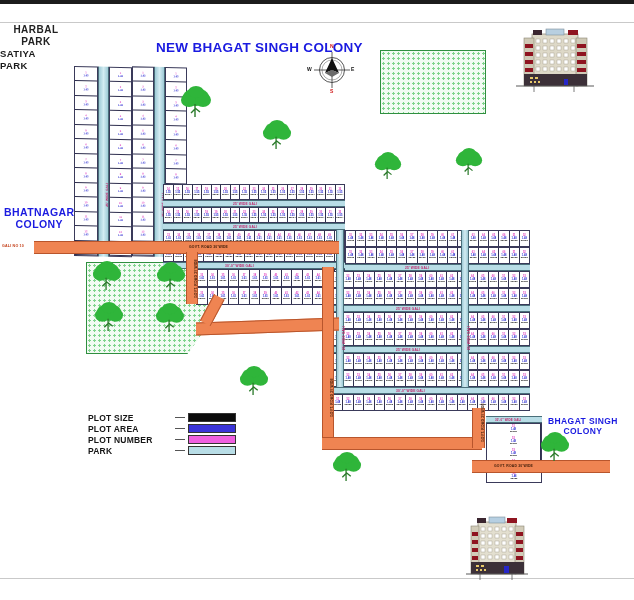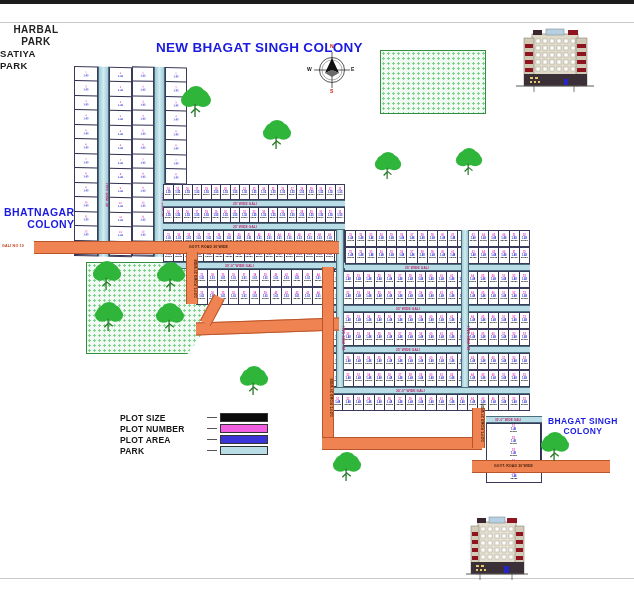--- a/index.html
+++ b/index.html
@@ -9,21 +9,21 @@
   .rule{position:absolute;left:0;width:634px;height:1px;background:#c9c9c9;}
   #rule1{top:22px;}
   #rule2{top:578px;}
   #canvas{position:absolute;left:0;top:24px;width:634px;height:554px;}
 
   
   .title{position:absolute;font-weight:bold;letter-spacing:.4px;white-space:nowrap;}
   .t-red{color:#d11a1a;}
 
   #lbl-title{left:128px;top:16px;font-size:13.5px;color:#1a1ae0;font-weight:bold;letter-spacing:.3px;padding-left:28px;}
-  #lbl-bhatnagar{left:4px;top:182px;font-size:10.5px;color:#1a1ae0;line-height:12px;font-weight:bold;text-align:right;}
+  #lbl-bhatnagar{left:4px;top:182px;font-size:10.5px;color:#1a1ae0;line-height:12px;font-weight:bold;text-align:center;}
   #lbl-bhagat2{left:548px;top:392px;font-size:8.5px;color:#1a1ae0;line-height:10px;font-weight:bold;text-align:center;}
   #lbl-mini{left:484px;top:70px;font-size:9px;color:#e01010;line-height:11px;font-weight:bold;text-align:center;width:146px;}
   #lbl-crsu{left:390px;top:500px;font-size:9.5px;color:#e01010;line-height:12px;font-weight:bold;text-align:center;width:76px;}
   #lbl-harbal{left:396px;top:40px;width:72px;font-size:10px;color:#222;line-height:12px;font-weight:bold;text-align:center;letter-spacing:.5px;}
   #lbl-satiya{left:126px;top:254px;font-size:9.5px;color:#1a1a1a;line-height:12px;font-weight:bold;text-align:left;width:60px;letter-spacing:.4px;}
 
   
   .park{position:absolute;border:1px solid #2f8f3f;
     background-color:#f2fbf3;
     background-image:radial-gradient(#7fd38c 1px, transparent 1.2px);
@@ -45,21 +45,21 @@
   .galilbl{position:absolute;font-size:3.2px;font-weight:bold;color:#c0246a;white-space:nowrap;letter-spacing:.15px;}
   .galilbl-v{transform-origin:0 0;}
   .plot{flex:1 1 auto;border-right:1px solid #2f2f4f;box-sizing:border-box;position:relative;
         display:flex;flex-direction:column;align-items:center;justify-content:center;overflow:hidden;}
   .plot:last-child{border-right:none;}
   .pn{font-size:2.6px;color:#e040c0;line-height:3px;font-weight:bold;}
   .pa{font-size:2.6px;color:#2a2ad0;line-height:3px;font-weight:bold;}
   .ps{font-size:2.4px;color:#111;line-height:2.8px;font-weight:bold;}
 
   
-  #legend{position:absolute;left:120px;top:388px;width:148px;}
+  #legend{position:absolute;left:88px;top:388px;width:148px;}
   .leg-row{display:flex;align-items:center;height:11px;}
   .leg-txt{font-size:8.5px;font-weight:bold;color:#151515;width:84px;letter-spacing:.2px;}
   .leg-line{flex:1 1 auto;height:1px;background:#555;margin:0 3px;}
   .leg-sw{width:46px;height:7px;border:1px solid #333;}
 
   
   .tree{position:absolute;}
 
   
   #compass{position:absolute;left:306px;top:20px;width:52px;height:52px;}
@@ -2049,28 +2049,28 @@
         </svg>
     </div>
 
     <div id="legend">
       <div class="leg-row">
         <span class="leg-txt">PLOT SIZE</span>
         <span class="leg-line"></span>
         <span class="leg-sw" style="background:#0b0b0b;"></span>
       </div>
       <div class="leg-row">
+        <span class="leg-txt">PLOT AREA</span>
+        <span class="leg-line"></span>
+        <span class="leg-sw" style="background:#3a34d8;"></span>
+      </div>
+      <div class="leg-row">
         <span class="leg-txt">PLOT NUMBER</span>
         <span class="leg-line"></span>
         <span class="leg-sw" style="background:#ef5fe0;"></span>
-      </div>
-      <div class="leg-row">
-        <span class="leg-txt">PLOT AREA</span>
-        <span class="leg-line"></span>
-        <span class="leg-sw" style="background:#3a34d8;"></span>
       </div>
       <div class="leg-row">
         <span class="leg-txt">PARK</span>
         <span class="leg-line"></span>
         <span class="leg-sw" style="background:#b8dde6;"></span>
       </div>
     </div>
 
   </div>
 </div>

